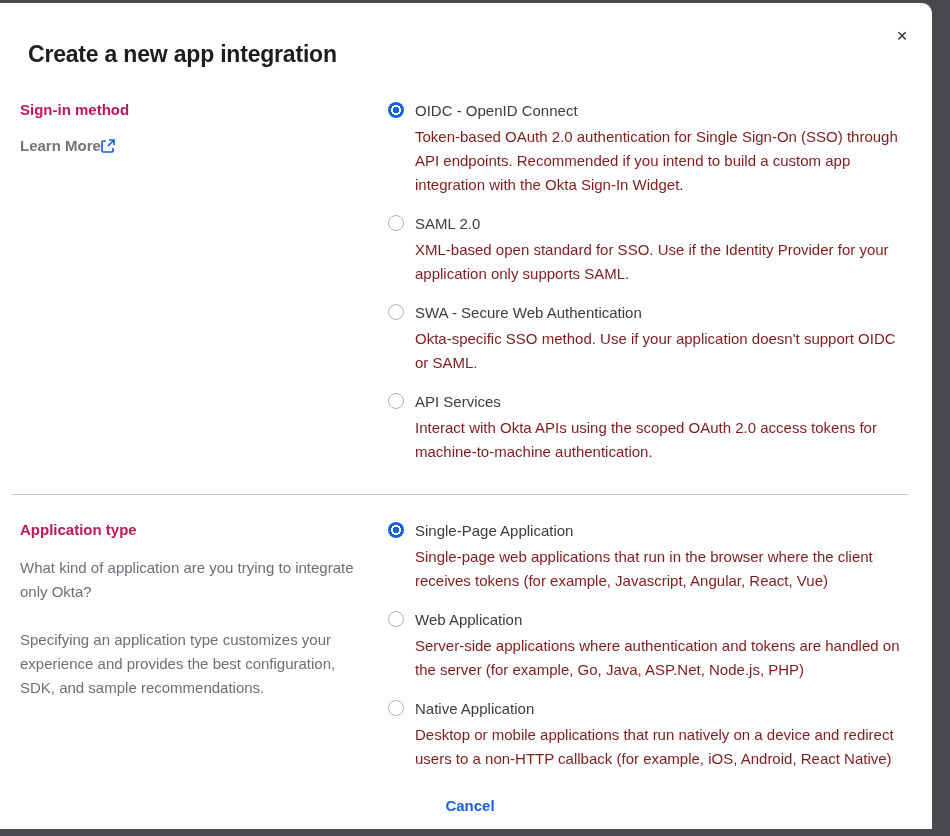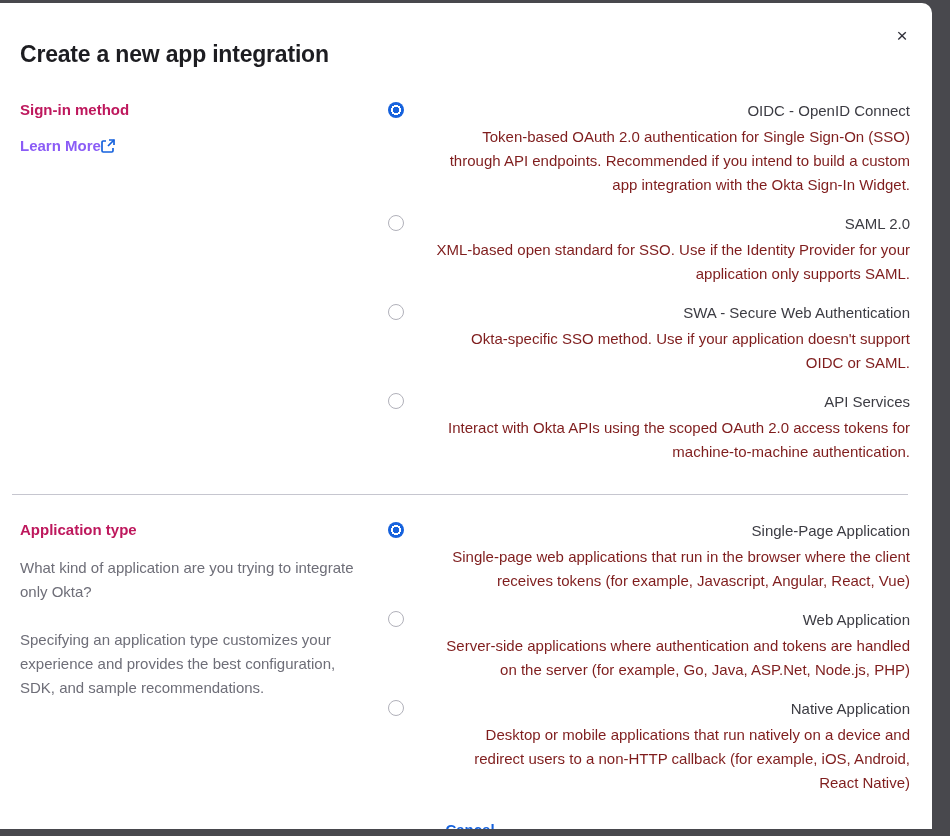--- a/index.html
+++ b/index.html
@@ -31,21 +31,21 @@
     display: flex; align-items: center; justify-content: center;
     font-size: 19px; color: #30303a;
     cursor: pointer; background: none; border: none;
     line-height: 1;
   }
   .modal-title {
     font-size: 23px;
     font-weight: 700;
     color: #1d1d21;
     letter-spacing: -0.2px;
-    margin: 10px 0 0 0;
+    margin: 10px 0 0 8px;
   }
   .section {
     display: flex;
     align-items: flex-start;
   }
   .section.signin { margin-top: 33px; }
   .section.apptype { margin-top: 26px; }
   .left-col {
     width: 368px;
     flex-shrink: 0;
@@ -54,41 +54,40 @@
   .right-col { flex: 1; padding-right: 10px; }
   .field-label {
     font-size: 15px;
     font-weight: 700;
     color: #be185d;
   }
   .learn-more {
     display: inline-flex;
     align-items: center;
     margin-top: 19px;
-    color: #8b5cf6;
+    color: #737373;
     font-size: 15px;
     font-weight: 700;
     text-decoration: none;
     cursor: pointer;
   }
   .ext-icon { display: inline-block; width: 14px; height: 14px; }
   .left-para {
     margin-top: 18px;
     font-size: 15px;
     line-height: 24px;
     color: #6e6e78;
   }
   .left-para + .left-para { margin-top: 24px; }
   .radio-option {
     display: flex;
     align-items: flex-start;
-    gap: 28px;
+    gap: 11px;
     margin-bottom: 17px;
     cursor: pointer;
-    text-align: right;
   }
   .radio-option:last-child { margin-bottom: 0; }
   .radio-circle {
     width: 16px; height: 16px;
     border-radius: 50%;
     flex-shrink: 0;
     margin-top: 1px;
     background: #ffffff;
     border: 1px solid #b1b1ba;
   }

